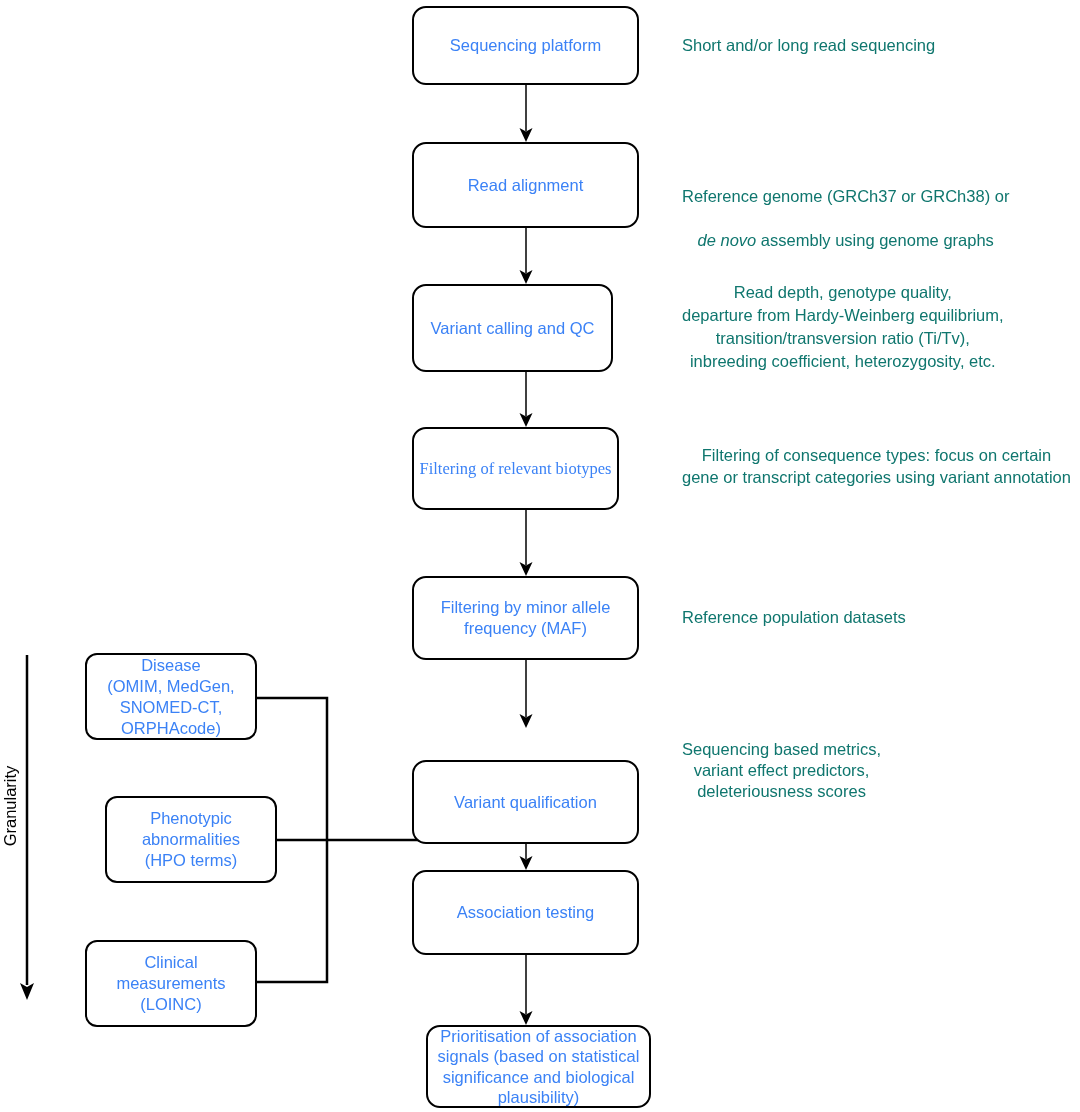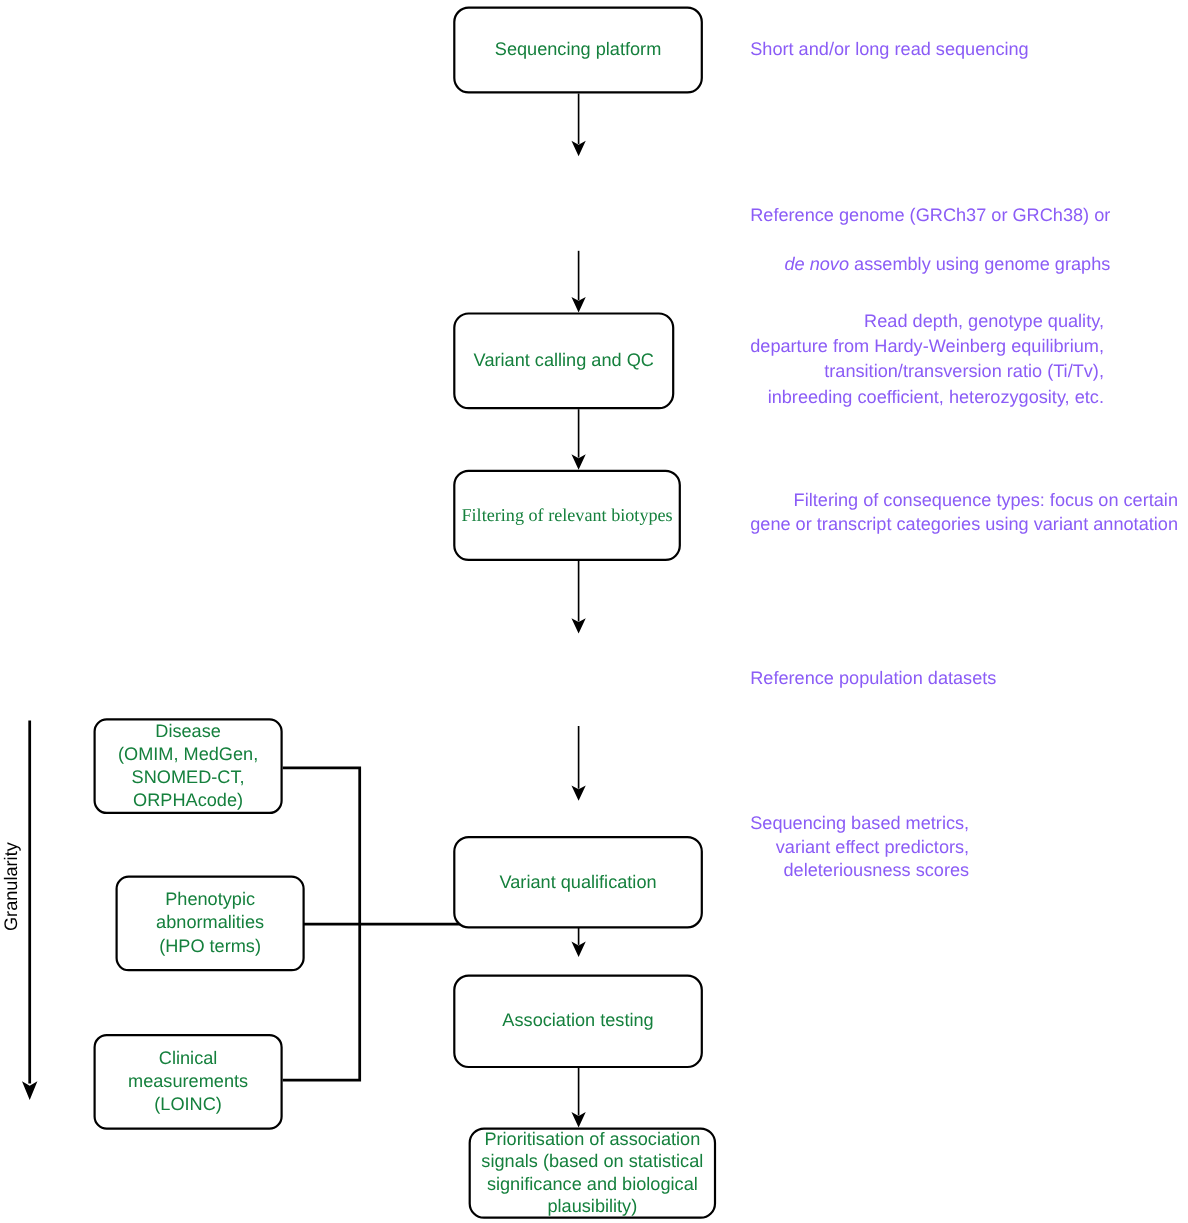--- a/index.html
+++ b/index.html
@@ -20,31 +20,31 @@
     box-sizing: border-box;
     border: 2px solid #000000;
     background: #ffffff;
     display: flex;
     align-items: center;
     justify-content: center;
     text-align: center;
     white-space: pre-line;
     font-size: 16.5px;
     line-height: 21px;
-    color: #15803d;
+    color: #3b82f6;
   }
   .main-node { border-radius: 14px; }
   .side-node { border-radius: 12px; border-width: 2.5px; }
   .ann {
     position: absolute;
     white-space: pre-line;
     font-size: 16.5px;
     line-height: 22px;
-    color: #8b5cf6;
-    text-align: right;
+    color: #0f766e;
+    text-align: center;
   }
   .axis-label {
     position: absolute;
     width: 160px;
     height: 20px;
     text-align: center;
     font-size: 16.5px;
     transform: rotate(-90deg);
   }
   svg.wires { position: absolute; left: 0; top: 0; }
@@ -83,29 +83,32 @@
     <g>
       <path d="M27 655 V985" stroke="#000000" stroke-width="2.5" fill="none"></path>
       <path d="M27 1000 L20 983 L27 987 L34 983 Z" fill="#000000"></path>
     </g>
   </svg>
 
   <div class="axis-label" style="left:-69px; top:796px;">Granularity</div>
 
   <div class="node main-node" style="left:412px; top:6px; width:227px; height:79px;">Sequencing platform</div>
 
+  <div class="node main-node" style="left:412px; top:142px; width:227px; height:86px;">Read alignment</div>
 
   <div class="node main-node" style="left:412px; top:284px; width:201px; height:88px;">Variant calling and QC</div>
 
   <div class="node main-node" style="left:412px; top:427px; width:207px; height:83px;font-family:Liberation Serif, serif;">Filtering of relevant biotypes</div>
 
+  <div class="node main-node" style="left:412px; top:576px; width:227px; height:84px;">Filtering by minor allele
+frequency (MAF)</div>
 
   <div class="node main-node" style="left:412px; top:760px; width:227px; height:84px;">Variant qualification</div>
 
-  <div class="node main-node" style="left:412px; top:870px; width:227px; height:85px;margin-top:16px;">Association testing</div>
+  <div class="node main-node" style="left:412px; top:870px; width:227px; height:85px;">Association testing</div>
 
   <div class="node main-node" style="left:426px; top:1025px; width:225px; height:83px; line-height:20.5px;">Prioritisation of association
 signals (based on statistical
 significance and biological
 plausibility)</div>
 
   <div class="node side-node" style="left:85px; top:653px; width:172px; height:87px;">Disease
 (OMIM, MedGen,
 SNOMED-CT,
 ORPHAcode)</div>

